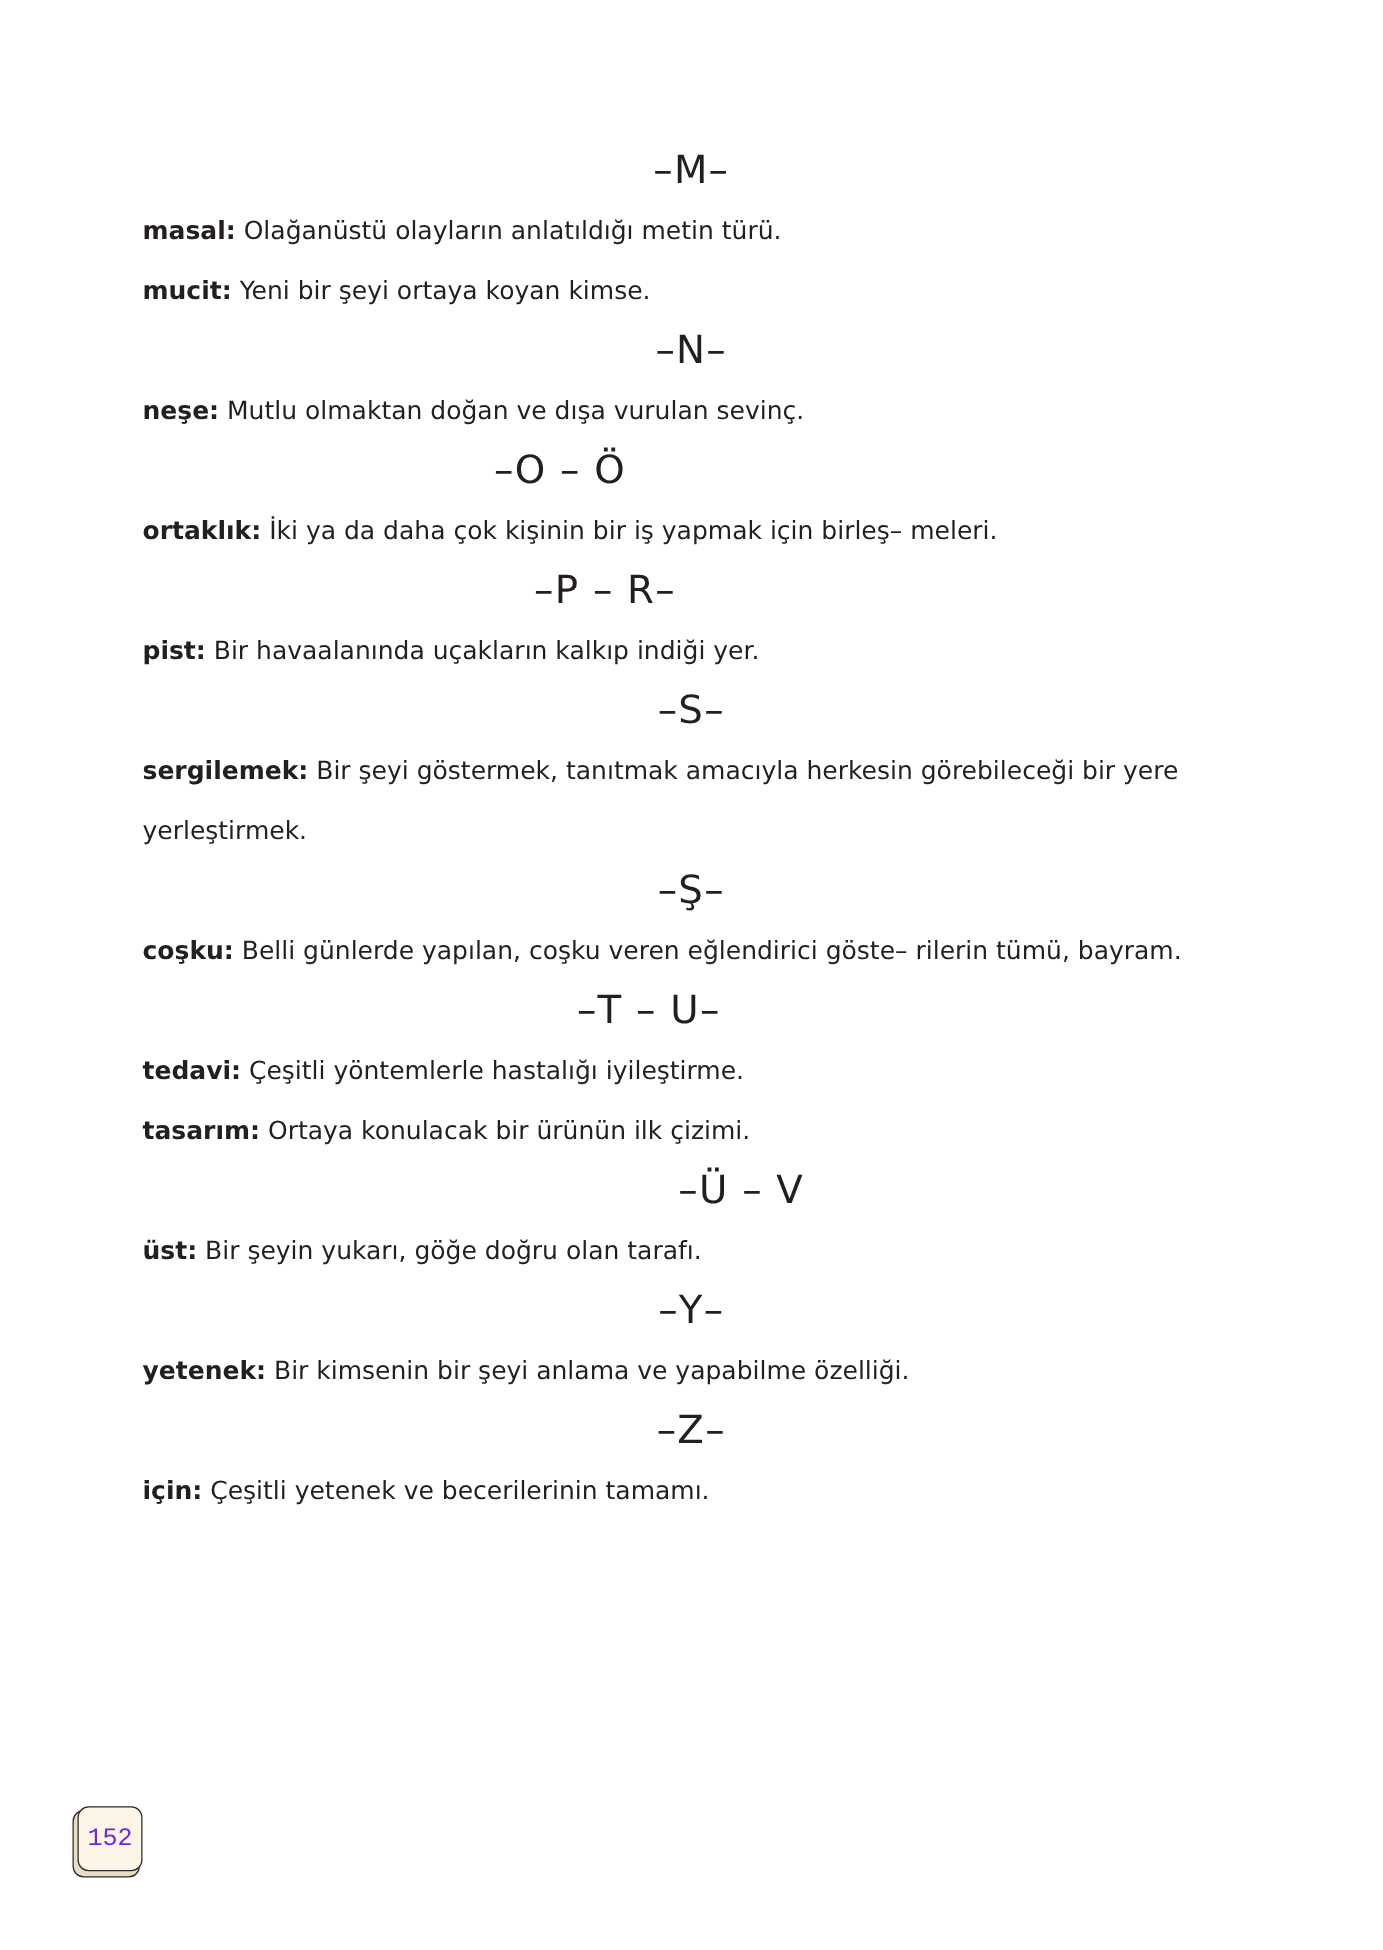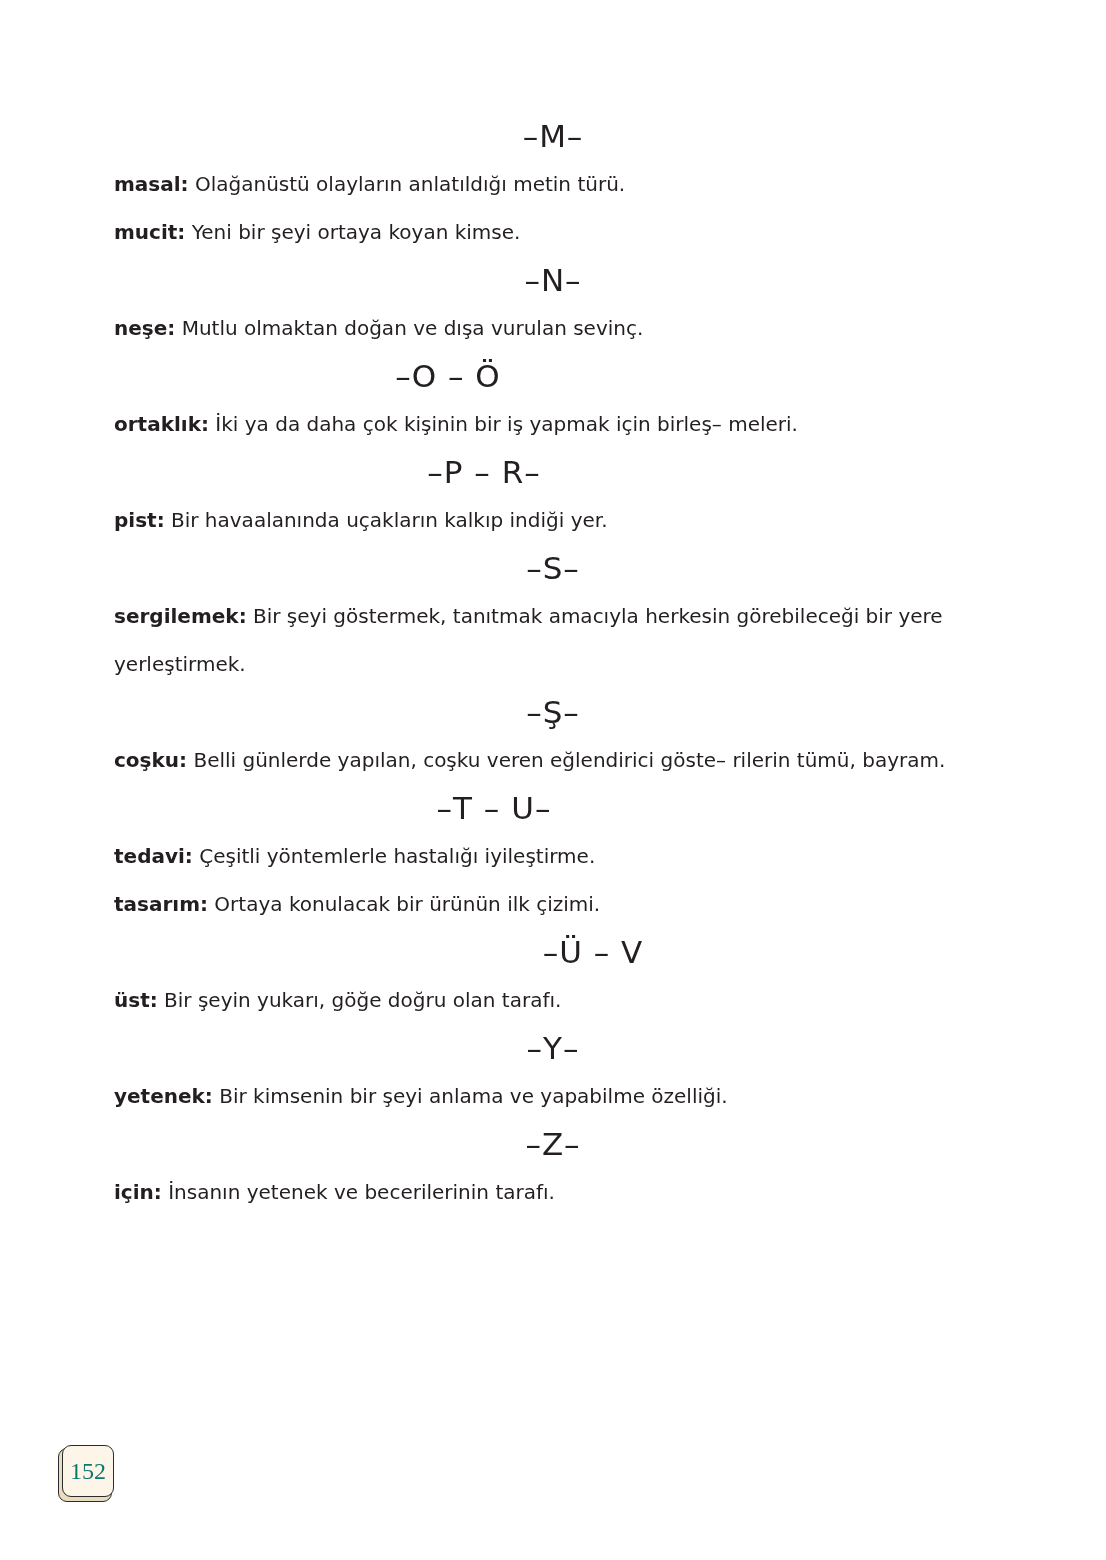--- a/index.html
+++ b/index.html
@@ -50,23 +50,23 @@
       border-radius: 9px;
     }
     .badge-front {
       position: absolute;
       left: 4px; top: 0;
       width: 50px; height: 50px;
       background: #fdf5e7;
       border: 1.5px solid #2b2b2b;
       border-radius: 9px;
       display: flex; align-items: center; justify-content: center;
-      font-family: Liberation Serif, serif;
-      font-size: 24px;
-      color: #0f766e;
+      font-family: Liberation Mono, monospace;
+      font-size: 20px;
+      color: #6d28d9;
     }
   </style>
 </head>
 <body>
 
 <div class="content">
 
   <div class="heading" style="margin-left:0;width:880px;position:relative;left:-114px;width:1106px;"><span>–M–</span></div>
   <p class="entry"><span class="term">masal:</span><span class="def"> Olağanüstü olayların anlatıldığı metin türü.</span></p>
   <p class="entry"><span class="term">mucit:</span><span class="def"> Yeni bir şeyi ortaya koyan kimse.</span></p>
@@ -79,31 +79,31 @@
 
   <div class="heading" style="position:relative;left:-114px;width:968px;margin-left:0;"><span>–P – R–</span></div>
   <p class="entry"><span class="term">pist:</span><span class="def"> Bir havaalanında uçakların kalkıp indiği yer.</span></p>
 
   <div class="heading" style="position:relative;left:-114px;width:1106px;margin-left:0;"><span>–S–</span></div>
   <p class="entry"><span class="term">sergilemek:</span><span class="def"> Bir şeyi göstermek, tanıtmak amacıyla herkesin görebileceği bir yere yerleştirmek.</span></p>
 
   <div class="heading" style="position:relative;left:-114px;width:1106px;margin-left:0;"><span>–Ş–</span></div>
   <p class="entry"><span class="term">coşku:</span><span class="def"> Belli günlerde yapılan, coşku veren eğlendirici göste– rilerin tümü, bayram.</span></p>
 
-  <div class="heading" style="position:relative;left:-114px;width:988px;margin-left:0;"><span>–T – U–</span></div>
+  <div class="heading" style="position:relative;left:-114px;width:988px;margin-left:0;padding-left:25px;"><span>–T – U–</span></div>
   <p class="entry"><span class="term">tedavi:</span><span class="def"> Çeşitli yöntemlerle hastalığı iyileştirme.</span></p>
   <p class="entry"><span class="term">tasarım:</span><span class="def"> Ortaya konulacak bir ürünün ilk çizimi.</span></p>
 
   <div class="heading" style="position:relative;left:-114px;width:1106px;margin-left:0;padding-left:40px;"><span>–Ü – V</span></div>
   <p class="entry"><span class="term">üst:</span><span class="def"> Bir şeyin yukarı, göğe doğru olan tarafı.</span></p>
 
   <div class="heading" style="position:relative;left:-114px;width:1106px;margin-left:0;"><span>–Y–</span></div>
   <p class="entry"><span class="term">yetenek:</span><span class="def"> Bir kimsenin bir şeyi anlama ve yapabilme özelliği.</span></p>
 
   <div class="heading" style="position:relative;left:-114px;width:1106px;margin-left:0;"><span>–Z–</span></div>
-  <p class="entry"><span class="term">için:</span><span class="def"> İnsanın yetenek ve becerilerinin tarafı.</span></p>
+  <p class="entry"><span class="term">için:</span><span class="def"> Çeşitli yetenek ve becerilerinin tamamı.</span></p>
 
 </div>
 
 <div class="page-badge">
   <div class="badge-back"></div>
   <div class="badge-front">152</div>
 </div>
 
 </body></html>

